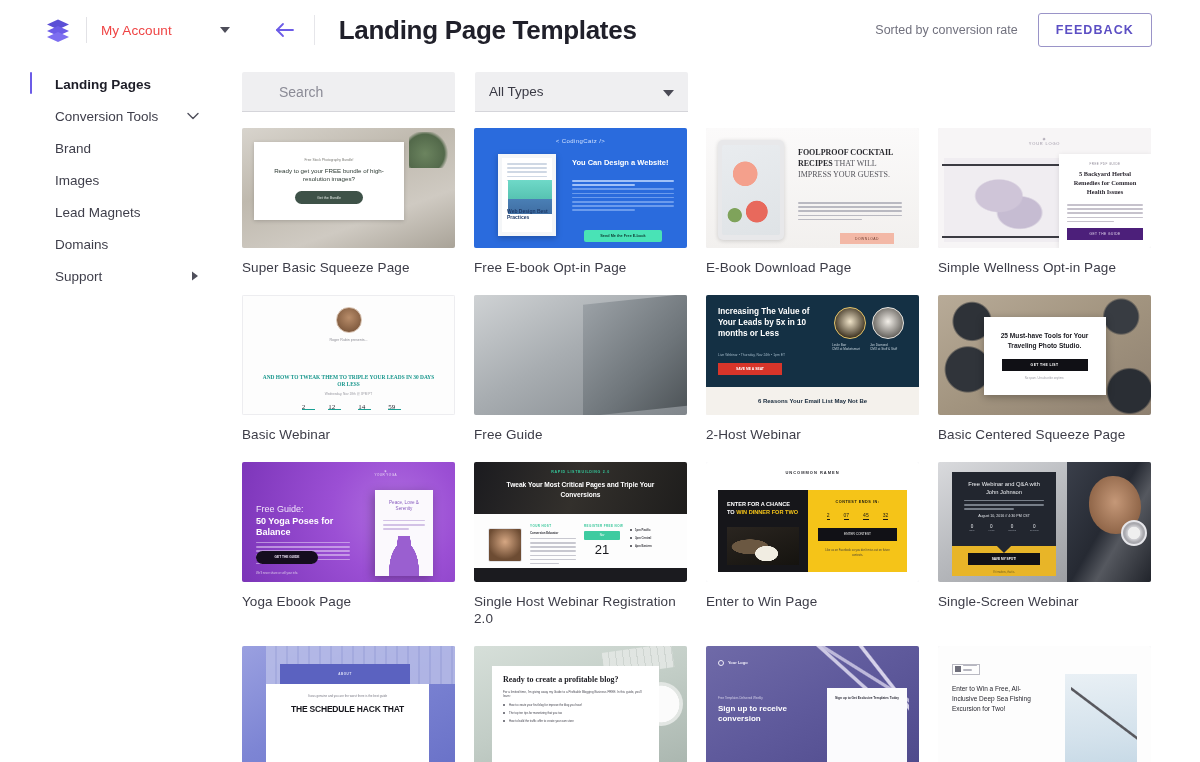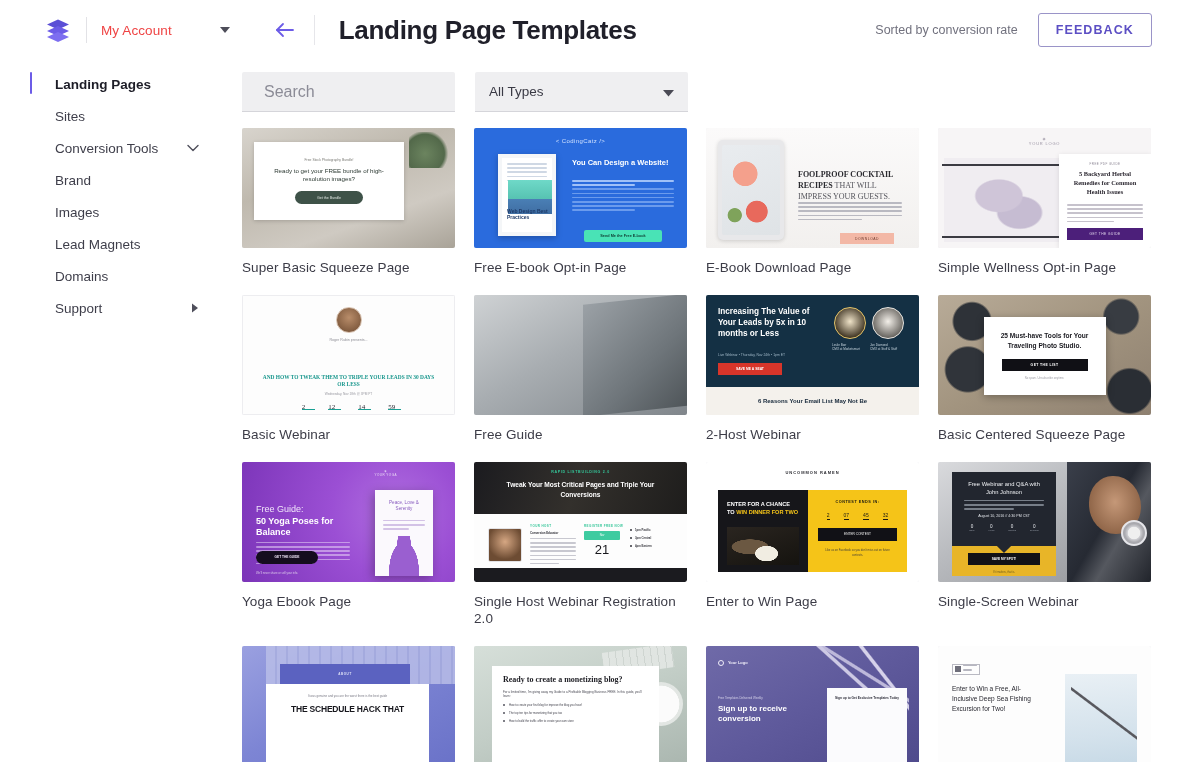--- a/index.html
+++ b/index.html
@@ -77,21 +77,21 @@
     display: flex; gap: 20px; padding: 5px 48px 0 17px;
     align-items: flex-end; height: 52px;
   }
   .search-box {
     width: 213px; height: 40px; background: #efeff1;
     border-bottom: 1px solid #d5d5da; border-radius: 2px 2px 0 0;
     display: flex; align-items: center; padding: 0 12px; gap: 10px;
   }
   .search-input {
     border: none; background: transparent; outline: none; flex: 1;
-    font-size: 16px; color: #3d3d47; font-family: "Liberation Sans", sans-serif;
+    font-size: 14px; color: #3d3d47; font-family: "Liberation Sans", sans-serif; margin-left: 15px;
   }
   .search-input::placeholder { color: #8b8b96; }
   .type-select {
     width: 213px; height: 40px; background: #efeff1;
     border-bottom: 1px solid #d5d5da; border-radius: 2px 2px 0 0;
     display: flex; align-items: center; padding: 12px 14px; cursor: pointer;
   }
   .type-value { font-size: 13.5px; color: #3a3a45; flex: 1; }
 
   
@@ -148,21 +148,21 @@
 
   
   .ebd-bg { background: linear-gradient(180deg,#fbfafa 0%, #f2f0ee 100%); }
   .ebd-pad { left: 12px; top: 12px; width: 66px; height: 100px;
     background: #e8e8ea; border-radius: 5px; box-shadow: 0 1px 4px rgba(0,0,0,.16); padding: 5px 4px; }
   .ebd-screen { position: absolute; inset: 5px 4px; background:
      radial-gradient(circle at 40% 32%, #f4a08c 0 17%, transparent 18%),
      radial-gradient(circle at 60% 74%, #e8695c 0 14%, transparent 15%),
      radial-gradient(circle at 22% 78%, #7fa35b 0 8%, transparent 9%),
      linear-gradient(160deg,#e9ecef,#dfe3e6); border-radius: 2px; }
-  .ebd-ttl { left: 92px; top: 42px; width: 108px; font-family: "Liberation Serif", serif;
+  .ebd-ttl { left: 92px; top: 20px; width: 108px; font-family: "Liberation Serif", serif;
     color: #2b2b30; font-size: 8px; line-height: 1.35; }
   .ebd-ttl b { font-weight: bold; }
   .ebd-ttl span { color: #55555c; }
   .ebd-body { left: 92px; top: 74px; width: 104px; }
   .ebd-btn { left: 134px; bottom: 4px; width: 54px; height: 11px; background: #f3b8a6;
     color: #6e3b2f; font-size: 3.4px; letter-spacing: .5px;
     display: flex; align-items: center; justify-content: center; }
 
   
   .sw-bg { background: #f7f5f6; }
@@ -414,23 +414,20 @@
   <div class="topbar-right">
     <div class="sorted-text">Sorted by conversion rate</div>
     <button class="feedback-btn">FEEDBACK</button>
   </div>
 </div>
 
 <nav class="sidebar" id="sidebar">
     <div class="nav-item active">
       <span class="active-bar"></span>
       <span class="nav-label">Landing Pages</span>
-    </div>
-    <div class="nav-item">
-      <span class="nav-label">Sites</span>
     </div>
     <div class="nav-item">
       <span class="nav-label">Conversion Tools</span>
       <span class="nav-chevron">
         <svg width="12" height="8" viewBox="0 0 12 8">
           <path d="M1 1.6 L6 6.4 L11 1.6" stroke="#4f4f5b" stroke-width="1.4" fill="none" stroke-linecap="round" stroke-linejoin="round"></path>
         </svg>
       </span>
     </div>
     <div class="nav-item">
@@ -774,21 +771,21 @@
      <div class="sh-h">THE SCHEDULE HACK THAT</div>
           </div>
         </div>
       </div>
       <div class="card">
         <div class="thumb">
           <div class="t-fill pb-bg"></div>
           <div class="mini pb-kb"></div>
           <div class="mini pb-cup"></div>
    <div class="mini pb-card">
-            <div class="pb-h">Ready to create a monetizing blog?</div>
+            <div class="pb-h">Ready to create a profitable blog?</div>
      <div class="pb-p">For a limited time, I'm giving away my Guide to a Profitable Blogging Business FREE. In this guide, you'll learn:</div>
      <div class="pb-li">
               <span class="pb-dot"></span>
               <span style="font-size:2.8px;color:#43434d">How to create your first blog for improve the blog you have!</span>
             </div>
             <div class="pb-li">
               <span class="pb-dot"></span>
               <span style="font-size:2.8px;color:#43434d">The top ten tips for monetizing that you too</span>
             </div>
             <div class="pb-li">

